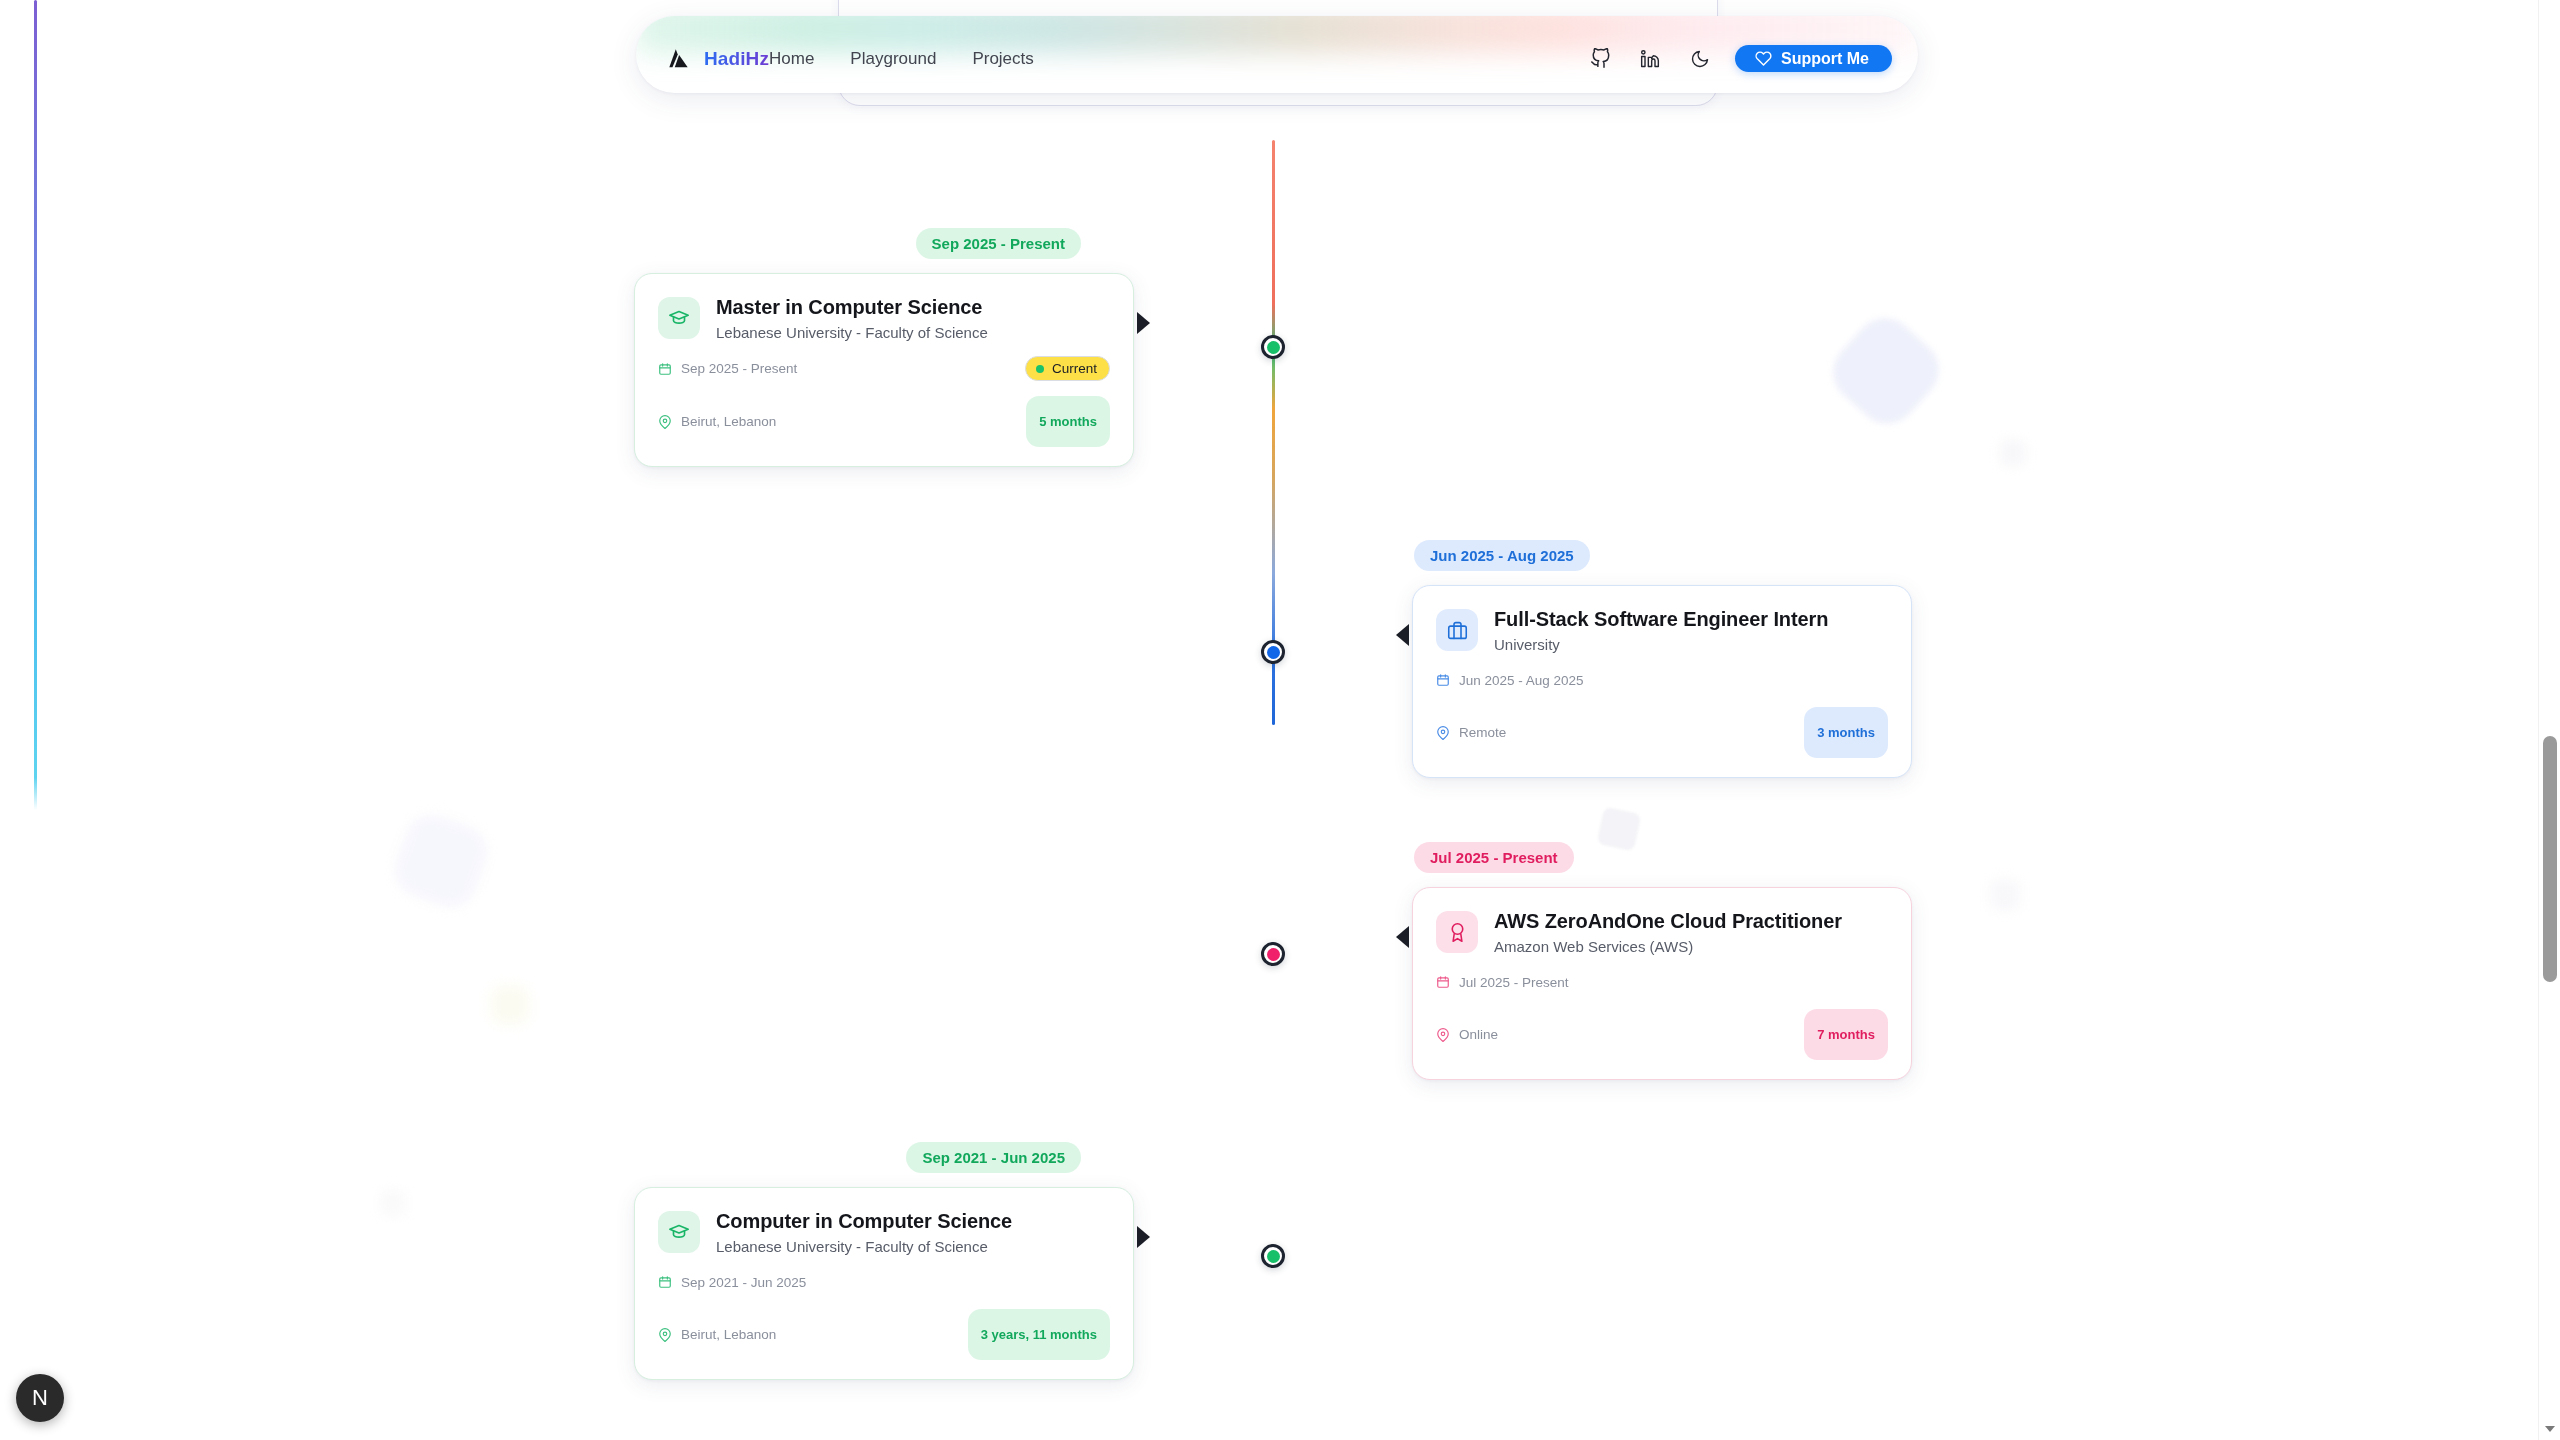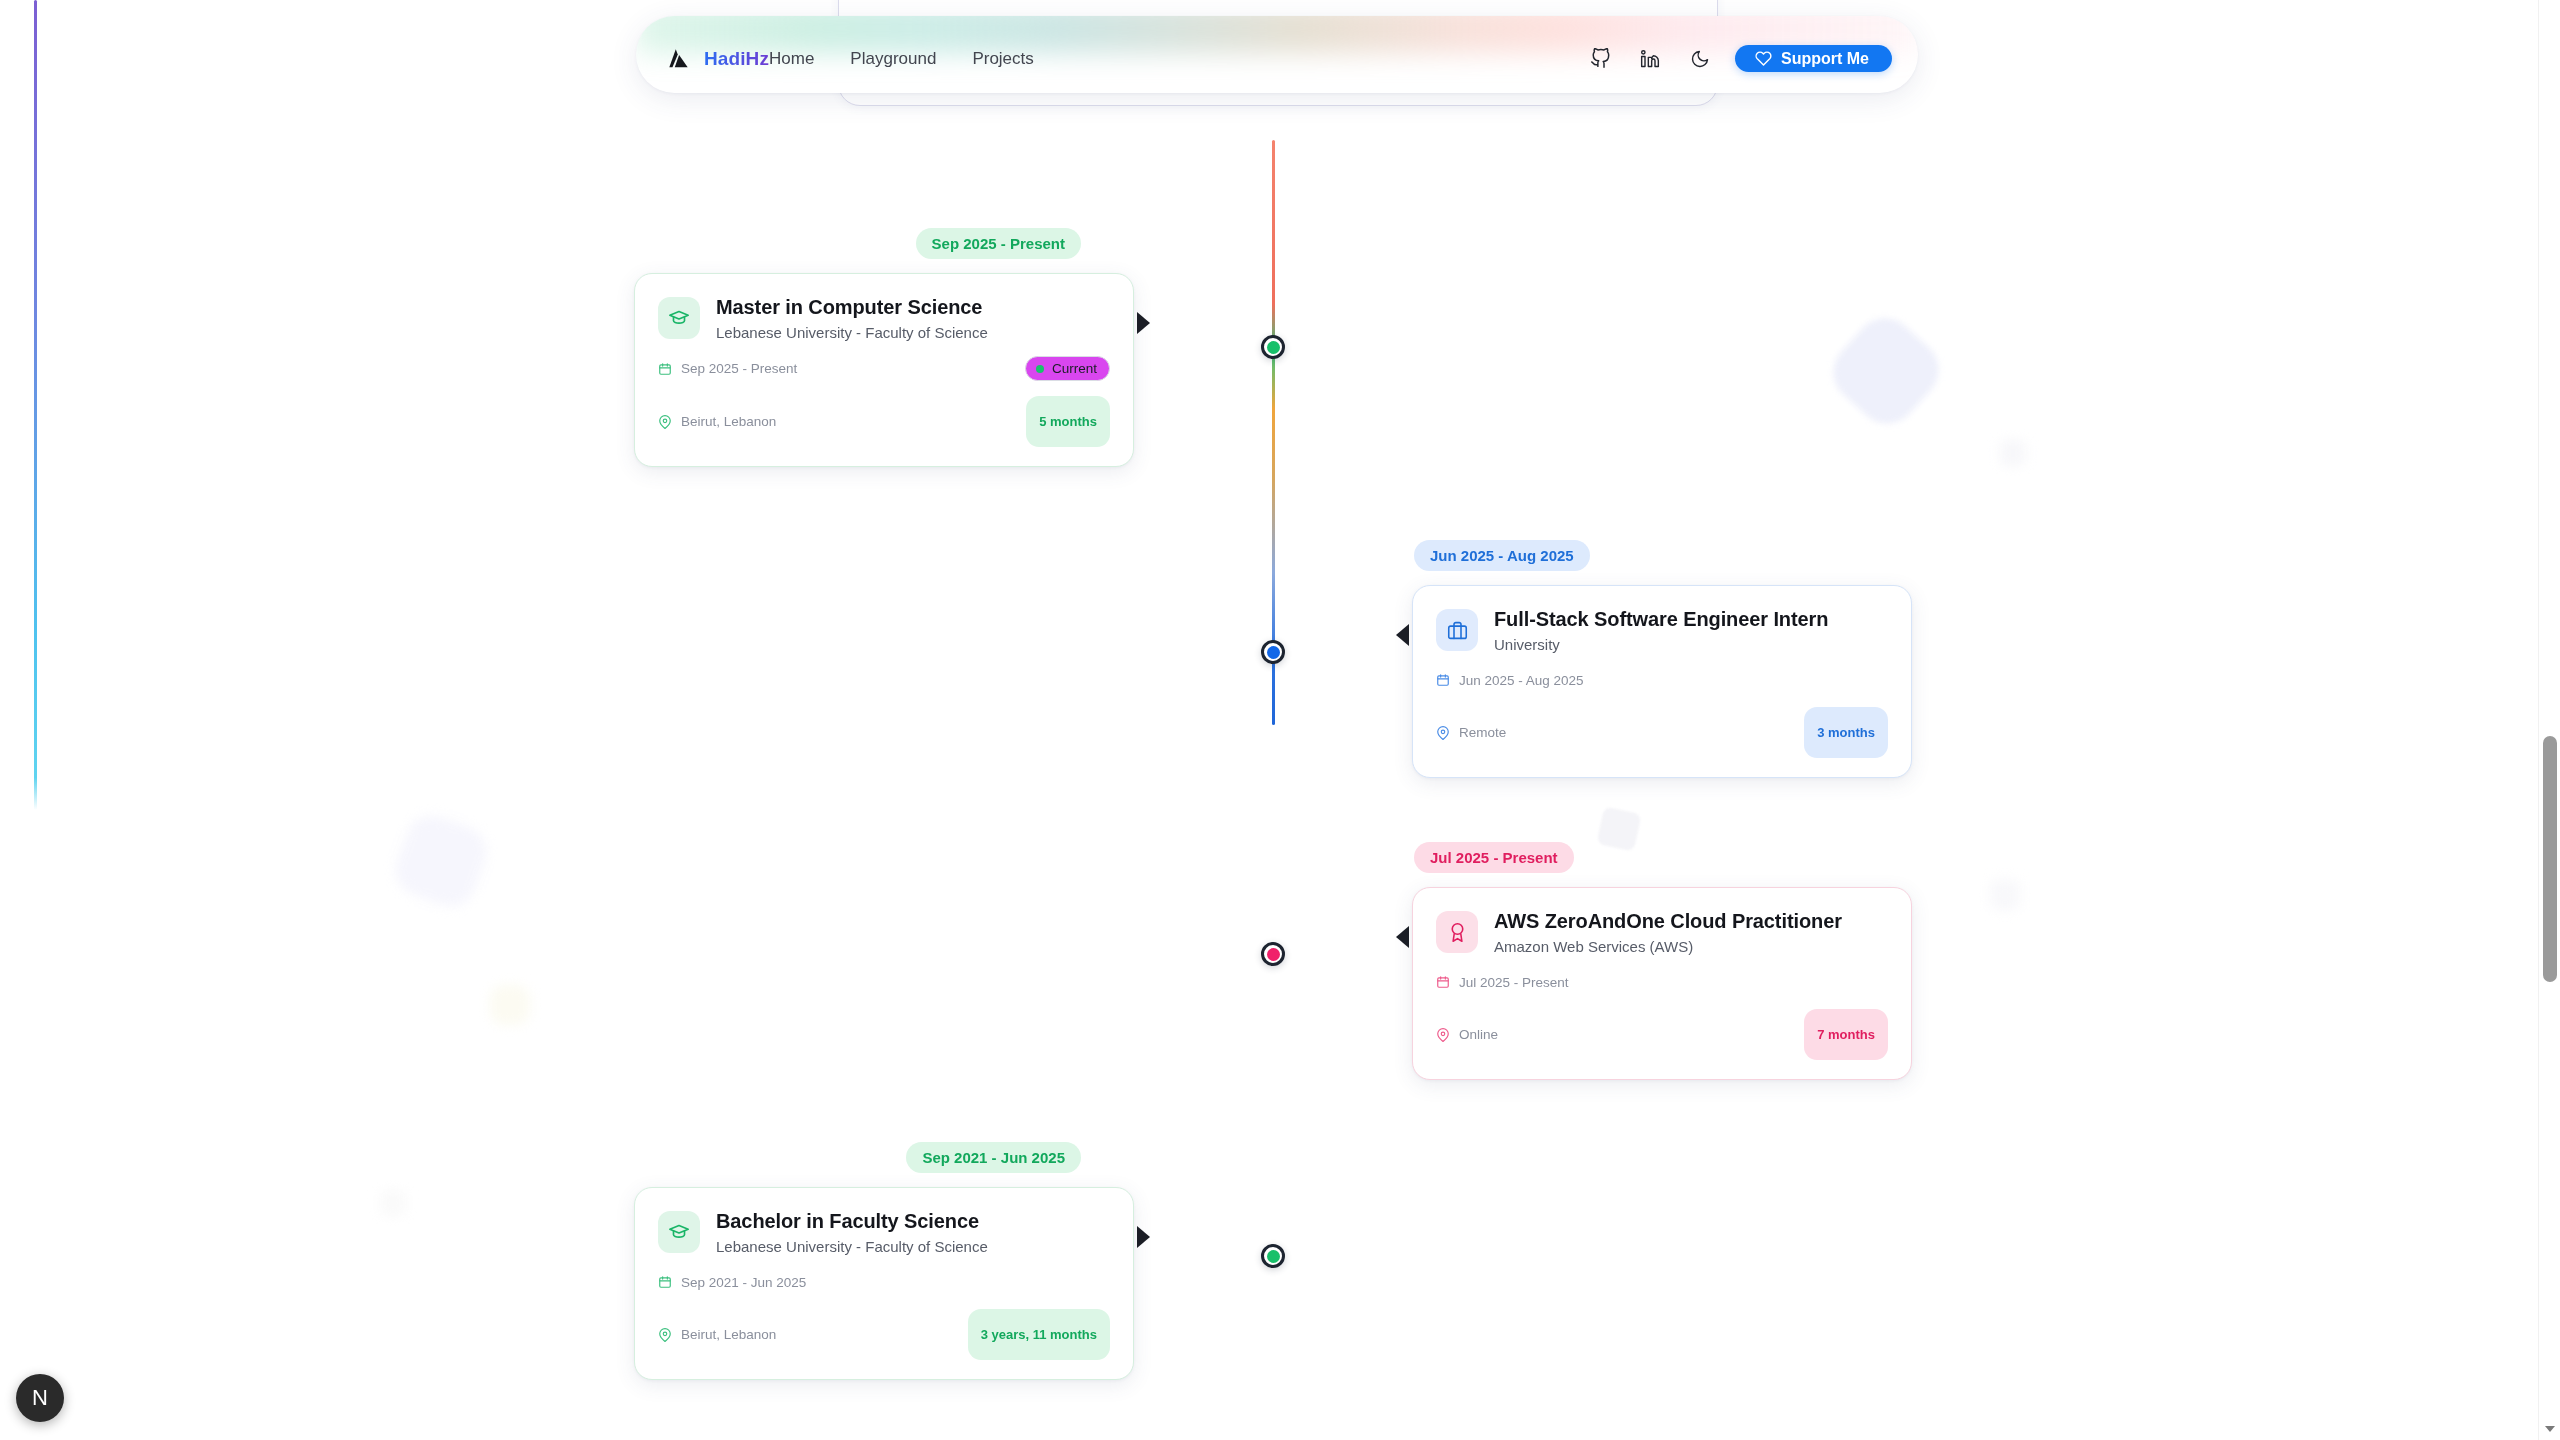--- a/index.html
+++ b/index.html
@@ -161,21 +161,21 @@
     display: flex; align-items: center; justify-content: space-between;
     margin-top: 15px; min-height: 24px;
   }
   .meta-left { display: flex; align-items: center; gap: 9px; font-size: 13.5px; color: #8a8f9c; }
   .meta-left svg { flex: none; }
 
   .badge-current {
     display: flex; align-items: center; gap: 8px;
     border: 1px solid #dadde4; border-radius: 14px;
     padding: 4px 12px 4px 10px;
-    font-size: 13.5px; color: #1b1e26; background: #d946ef;
+    font-size: 13.5px; color: #1b1e26; background: #fde047;
   }
   .badge-current .dot { width: 8px; height: 8px; border-radius: 50%; background: #19c26b; }
 
   .badge-duration {
     border-radius: 13px; padding: 18px 13px;
     font-size: 13px; font-weight: 600; white-space: nowrap;
   }
 
   .pointer { position: absolute; width: 0; height: 0; }
   .pointer.right {
@@ -459,21 +459,21 @@
     <div class="card">
       <span class="pointer right"></span>
       <div class="card-head">
         <div class="card-icon">
           <svg width="22" height="22" viewBox="0 0 24 24" fill="none" stroke="currentColor" stroke-width="1.8" stroke-linecap="round" stroke-linejoin="round">
             <path d="M22 9 12 5 2 9l10 4 10-4z"></path>
             <path d="M6 11v4c0 1.3 2.7 2.6 6 2.6s6-1.3 6-2.6v-4"></path>
           </svg>
         </div>
         <div>
-          <div class="card-title">Bachelor in Faculty Science</div>
+          <div class="card-title">Computer in Computer Science</div>
           <div class="card-sub">Lebanese University - Faculty of Science</div>
         </div>
       </div>
       <div class="meta-row">
         <span class="meta-left">
           <svg width="14" height="14" viewBox="0 0 24 24" fill="none" stroke="currentColor" stroke-width="2" stroke-linecap="round" stroke-linejoin="round">
             <rect x="3" y="5" width="18" height="16" rx="2"></rect>
               <path d="M16 3v4M8 3v4M3 10h18"></path>
           </svg>
           <span>Sep 2021 - Jun 2025</span>

